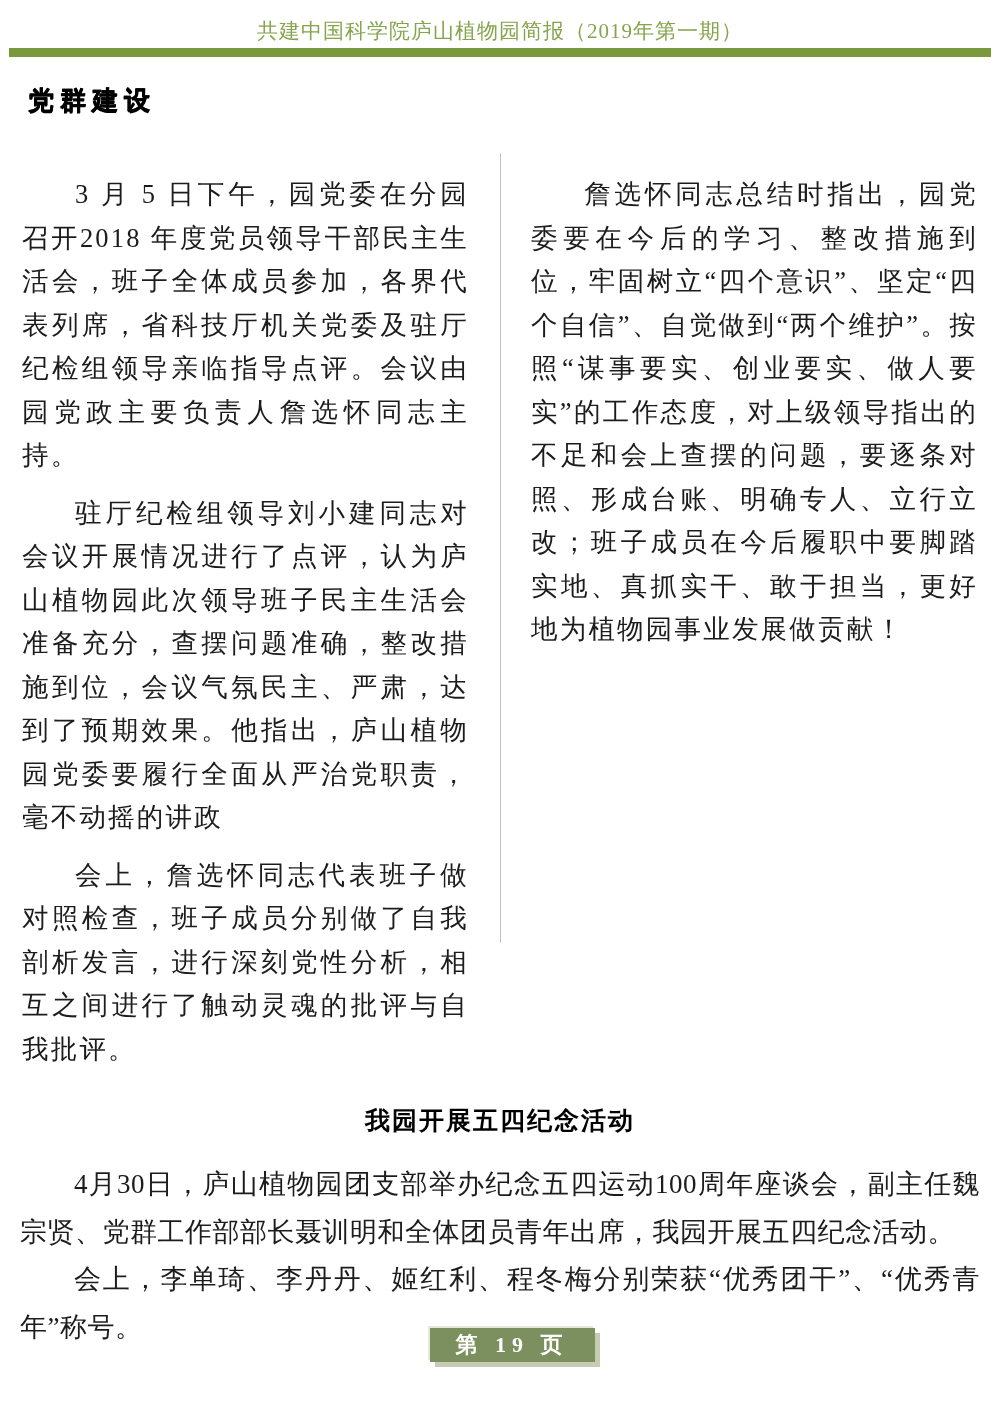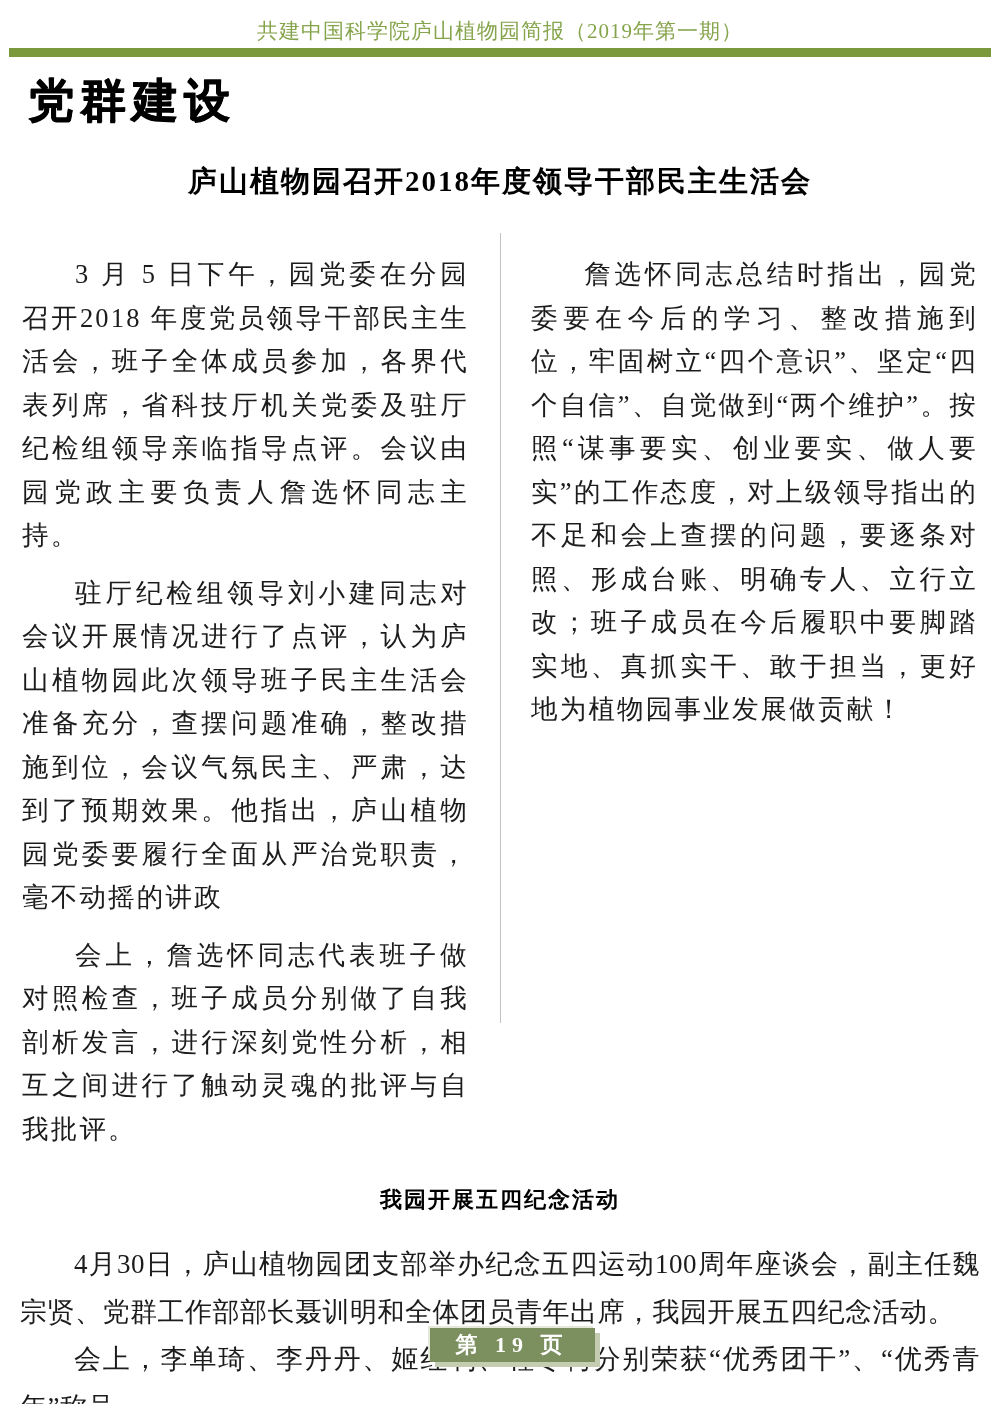--- a/index.html
+++ b/index.html
@@ -21,21 +21,21 @@
     color: #85a44b;
     letter-spacing: 1px;
   }
   .rule {
     height: 9px;
     background: #79993c;
     margin: 4px 9px 0 9px;
   }
   .section-label {
     margin: 24px 0 0 28px;
-    font-size: 46px;
+    font-size: 26px;
     line-height: 38px;
     font-weight: 900;
     color: #000000;
     font-family: "Liberation Sans", "DejaVu Sans", sans-serif;
     letter-spacing: 6px;
     text-shadow: 0.6px 0 0 #000, 0 0.6px 0 #000;
   }
   .a1-title {
     margin: 44px 0 0 0;
     text-align: center;
@@ -67,21 +67,21 @@
     position: absolute;
     left: 50%;
     top: -12px;
     width: 1px;
     height: 790px;
     background: #c2c2c2;
   }
   .a2-title {
     margin: 30px 0 0 0;
     text-align: center;
-    font-size: 22px;
+    font-size: 25px;
     line-height: 38px;
     font-weight: 900;
     letter-spacing: 2px;
     font-family: "Liberation Sans", "DejaVu Sans", sans-serif;
     color: #000000;
   }
   .full-body {
     margin: 22px 20px 0 20px;
   }
   .full-body p {
@@ -116,21 +116,20 @@
 <body>
 
 <div class="page">
 
   <div class="masthead">共建中国科学院庐山植物园简报（2019年第一期）</div>
 
   <div class="rule"></div>
 
   <div class="section-label">党群建设</div>
 
-  <h1 class="a1-title">庐山植物园召开2018年度领导干部民主生活会</h1>
 
   <div class="columns">
     <div class="col">
       <p>3 月 5 日下午，园党委在分园召开2018 年度党员领导干部民主生活会，班子全体成员参加，各界代表列席，省科技厅机关党委及驻厅纪检组领导亲临指导点评。会议由园党政主要负责人詹选怀同志主持。</p>
       <p>驻厅纪检组领导刘小建同志对会议开展情况进行了点评，认为庐山植物园此次领导班子民主生活会准备充分，查摆问题准确，整改措施到位，会议气氛民主、严肃，达到了预期效果。他指出，庐山植物园党委要履行全面从严治党职责，毫不动摇的讲政</p>
       <p>会上，詹选怀同志代表班子做对照检查，班子成员分别做了自我剖析发言，进行深刻党性分析，相互之间进行了触动灵魂的批评与自我批评。</p>
     </div>
 
     <div class="col-divider"></div>
 

